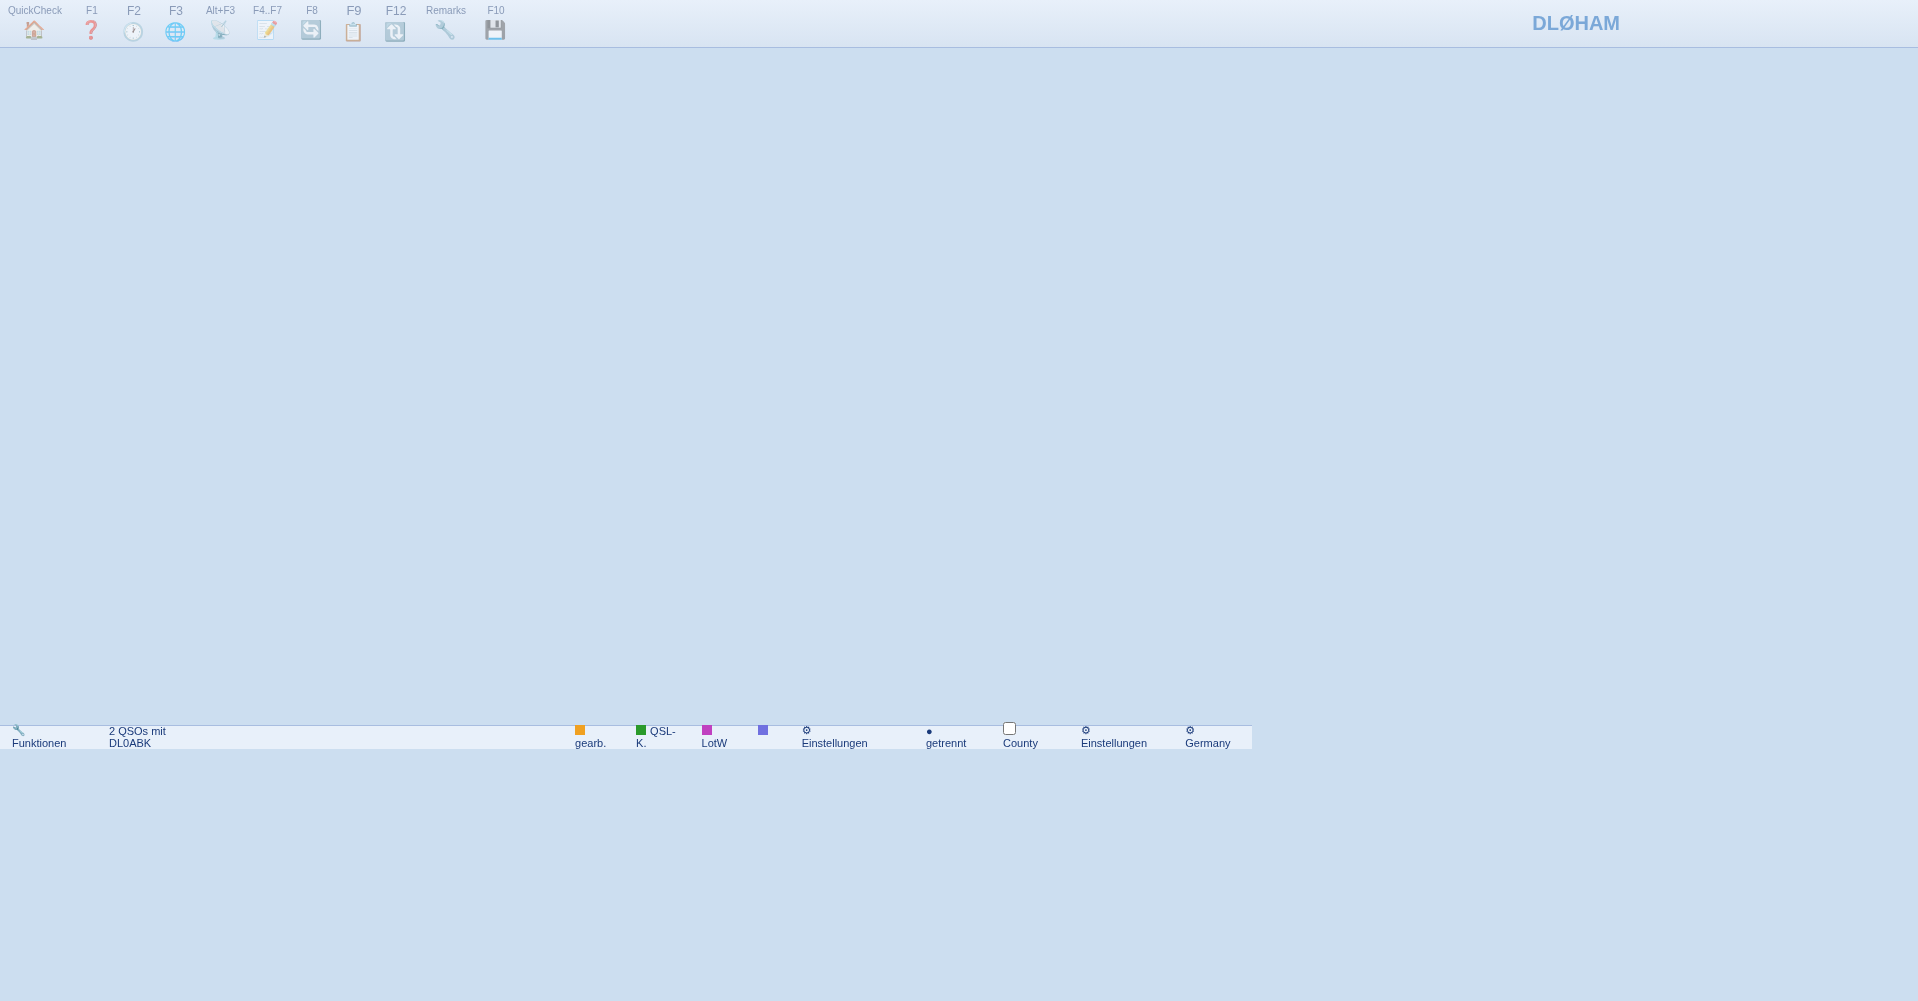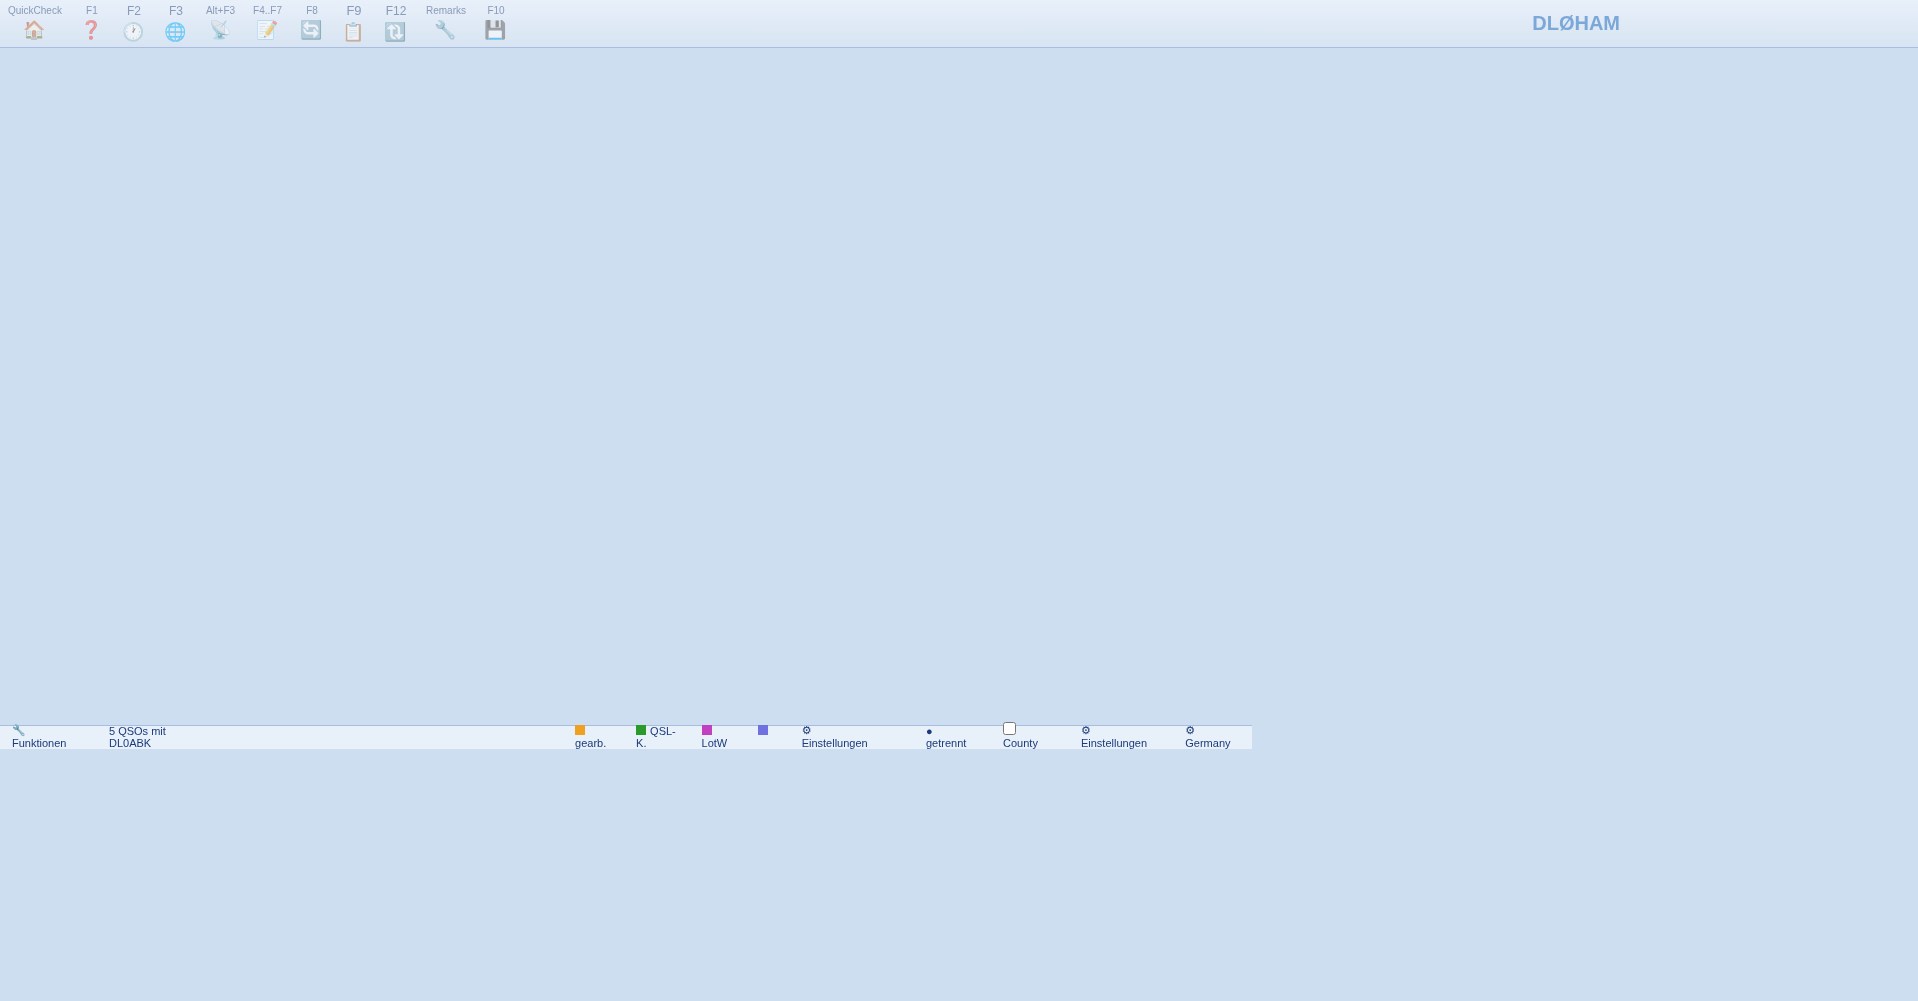--- a/index.html
+++ b/index.html
@@ -1013,21 +1013,21 @@
             <td>10:52</td>
             <td>WJ1B</td>
           </tr>
         </tbody>
       </table>
   </div>
 </div>
 
 <div class="footer">
   <span>🔧 <span>Funktionen</span></span>
-  <span>5 QSOs mit DL0ABK</span>
+  <span>2 QSOs mit DL0ABK</span>
   <div id="statlegend" style="display:flex;gap:20px;margin-left:340px">
       <span><span class="sq" style="background:#f0a020"></span>gearb.</span>
       <span><span class="sq" style="background:#2a9a2a"></span>QSL-K.</span>
       <span><span class="sq" style="background:#c040c0"></span>LotW</span>
       <span><span class="sq" style="background:#7070e0"></span></span>
     </div>
   <span>⚙ <span>Einstellungen</span></span>
   <span style="margin-left:20px">● <span>getrennt</span></span>
   <span><input type="checkbox" style=""> <span>County</span></span>
   <span>⚙ <span>Einstellungen</span></span>

